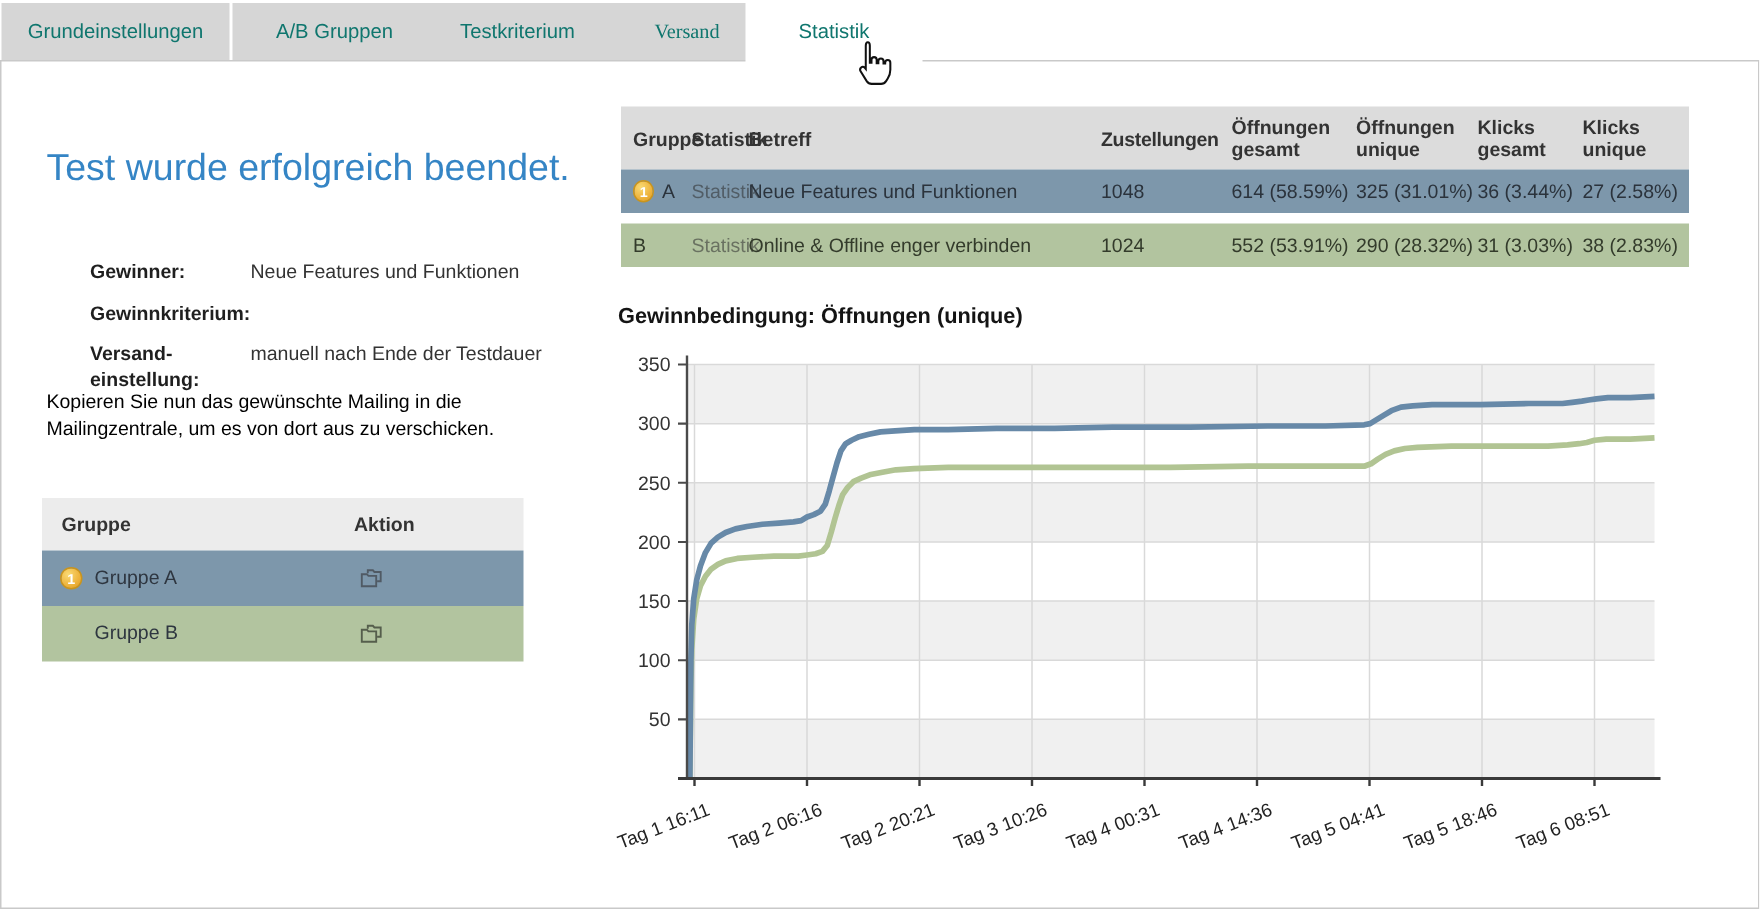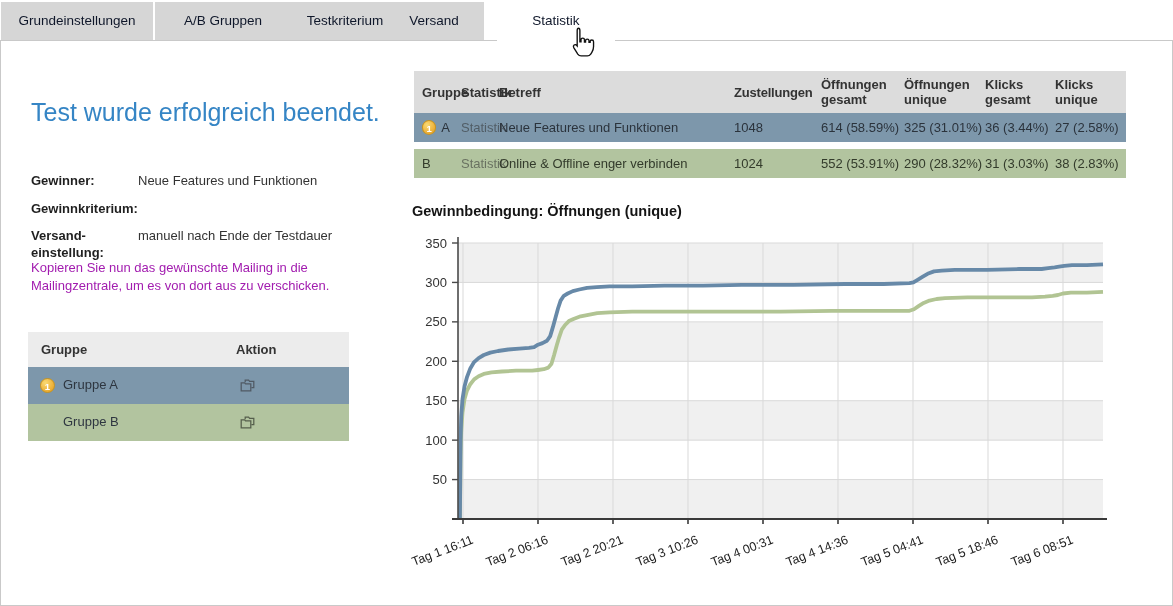--- a/index.html
+++ b/index.html
@@ -1,31 +1,31 @@
 <!DOCTYPE html>
 <html><head>
 <meta charset="utf-8">
 <style>
   html,body{margin:0;padding:0;background:#fff;}
   .page{position:relative;width:1173px;height:606px;background:#ffffff;
         font-family:"Liberation Sans",sans-serif;overflow:hidden;}
   
-  .tab{position:absolute;top:2px;height:38px;background:#d6d6d6;color:#0f172a;
+  .tab{position:absolute;top:2px;height:38px;background:#d6d6d6;color:#0f766e;
        font-size:13.5px;text-align:center;line-height:38px;cursor:pointer;box-sizing:border-box;}
   .tab.active{background:#ffffff;height:41px;z-index:3;}
   
   .content{position:absolute;top:40px;left:0;width:1171px;height:564px;background:#fff;
            border:1px solid #c9c9c9;}
   
   .headline{position:absolute;left:30px;top:97px;font-size:25px;color:#3585c5;}
   .info{position:absolute;left:30px;top:172px;width:335px;font-size:13px;color:#333;}
-  .info-row{display:flex;margin-bottom:11px;line-height:16.5px;}
+  .info-row{display:flex;margin-bottom:11px;line-height:16.5px;margin-left:29px;}
   .info-label{width:107px;font-weight:bold;color:#1f1f1f;flex:none;}
   .info-value{flex:1;}
-  .note{position:absolute;left:30px;top:258px;width:328px;font-size:13px;color:#a21caf;line-height:17.5px;}
+  .note{position:absolute;left:30px;top:258px;width:328px;font-size:13px;color:#000000;line-height:17.5px;}
   .gtable{position:absolute;left:27px;top:331px;width:321px;font-size:13px;}
   .gt-header{height:35px;background:#ececec;display:flex;align-items:center;
              font-weight:bold;color:#333;padding-left:13px;box-sizing:border-box;}
   .gt-header .h1{width:195px;}
   .gt-row{height:37px;position:relative;}
   .gt-row.blue{background:#7d97ab;}
   .gt-row.green{background:#b2c49f;}
   .gt-name{position:absolute;left:35px;top:10px;color:#2e3640;}
   .gt-action{position:absolute;left:210px;top:10px;cursor:pointer;}
   
@@ -54,21 +54,21 @@
   .cursor{position:absolute;left:565px;top:26px;z-index:9;}
 </style>
 </head>
 <body>
 
 <div class="page">
 
   <div class="tab" style="left:1px;width:152px;">Grundeinstellungen</div>
   <div class="tab" style="left:155px;width:136px;">A/B Gruppen</div>
   <div class="tab" style="left:274px;width:142px;">Testkriterium</div>
-  <div class="tab" style="left:384px;width:100px;">Versand</div>
+  <div class="tab" style="left:408px;width:100px;font-family:Liberation Serif, serif;">Versand</div>
   <div class="tab active" style="left:497px;width:118px;">Statistik</div>
 
   <div class="content">
 
     <div class="headline" style="top:57px;">Test wurde erfolgreich beendet.</div>
 
     <div class="info" style="top:132px;">
       <div class="info-row">
         <div class="info-label">Gewinner:</div>
         <div class="info-value">Neue Features und Funktionen</div>

